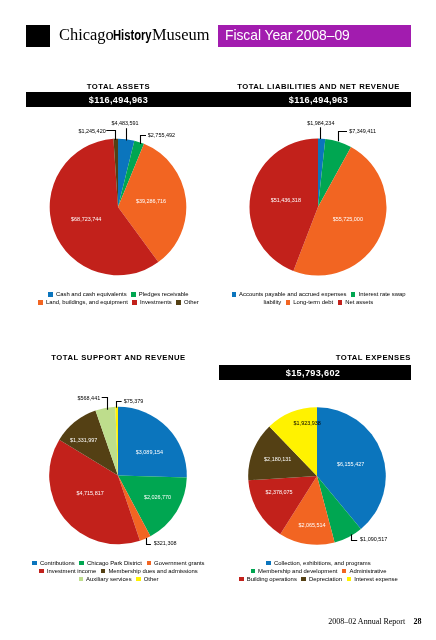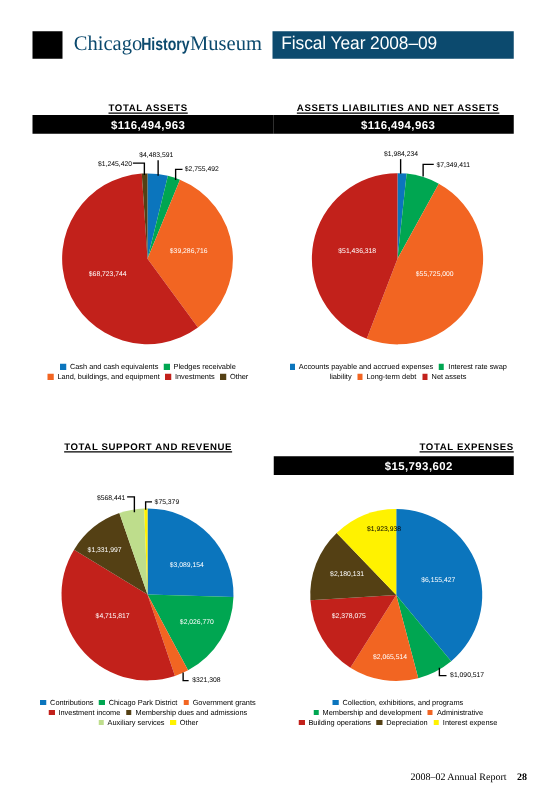--- a/index.html
+++ b/index.html
@@ -3,36 +3,36 @@
 <meta charset="utf-8">
 <title>Fiscal Year 2008-09</title>
 <style>
   html,body{margin:0;padding:0;}
   body{width:436px;height:640px;background:#ffffff;overflow:hidden;
        font-family:"Liberation Sans",sans-serif;-webkit-font-smoothing:antialiased;}
   .page{position:relative;width:436px;height:640px;}
 
   
   .logo-mark{position:absolute;left:26px;top:24.5px;width:24px;height:22.5px;background:#000;}
-  .logo-word{position:absolute;left:58.5px;top:25.5px;white-space:nowrap;color:#0c4a6e;
+  .logo-word{position:absolute;left:58.5px;top:25.5px;white-space:nowrap;color:#000000;
              height:17px;line-height:17px;}
   .logo-word .s{font-family:"Liberation Serif",serif;font-size:16.6px;display:inline-block;
                 transform:scaleX(0.99);transform-origin:left center;margin-right:-0.6px;}
   .logo-word .b{font-family:"Liberation Sans",sans-serif;font-weight:bold;font-size:14px;
                 display:inline-block;transform:scaleX(0.805);transform-origin:left center;
                 letter-spacing:-0.05px;margin-right:-9.2px;}
-  .title-bar{position:absolute;left:218px;top:24.5px;width:193px;height:22.5px;background:#0c4a6e;}
+  .title-bar{position:absolute;left:218px;top:24.5px;width:193px;height:22.5px;background:#a21caf;}
   .title-bar .t{position:absolute;left:6.5px;top:2.6px;color:#fff;font-size:14.6px;
                 letter-spacing:-0.05px;white-space:nowrap;display:inline-block;
                 transform:scaleX(0.95);transform-origin:left center;}
 
   
   .chart{position:absolute;}
   .chart .ctitle{position:absolute;left:0;width:100%;text-align:center;
-                 font-weight:bold;font-size:7.7px;letter-spacing:.5px;color:#000;text-decoration:underline;}
+                 font-weight:bold;font-size:7.7px;letter-spacing:.5px;color:#000;}
   .chart .cbar{position:absolute;background:#000;}
   .chart .cbar .amt{position:absolute;left:0;width:100%;text-align:center;color:#fff;font-weight:bold;
                     font-size:9.1px;letter-spacing:.35px;}
   .chart svg{position:absolute;overflow:visible;}
   .legend{position:absolute;left:0;width:100%;text-align:center;color:#000;font-size:5.9px;line-height:8.0px;}
   .legend .lrow{white-space:nowrap;}
   .legend .li{display:inline-block;white-space:nowrap;margin:0 2.3px;}
   .legend .sw{display:inline-block;width:4.4px;height:4.4px;margin-right:3.2px;vertical-align:-0.4px;}
   .legend .cont{display:inline-block;margin:0 2.0px;}
 
@@ -72,21 +72,21 @@
           <text x="99" y="125.4" text-anchor="middle" font-size="5.45" font-family="&quot;Liberation Sans&quot;,sans-serif" fill="#000000">$4,483,591</text>
           <path d="M114.5 143.9 L114.5 135.5 L120 135.5" fill="none" stroke="#000000" stroke-width="1.1" stroke-linecap="butt" stroke-linejoin="miter"></path>
           <text x="121.8" y="137" text-anchor="start" font-size="5.45" font-family="&quot;Liberation Sans&quot;,sans-serif" fill="#000000">$2,755,492</text>
           <text x="125" y="202.5" text-anchor="middle" font-size="5.45" font-family="&quot;Liberation Sans&quot;,sans-serif" fill="#ffffff">$39,286,716</text>
           <text x="60.2" y="220.9" text-anchor="middle" font-size="5.45" font-family="&quot;Liberation Sans&quot;,sans-serif" fill="#ffffff">$68,723,744</text>
           <path d="M80.3 130.5 L89.5 130.5 L89.5 140" fill="none" stroke="#000000" stroke-width="1.1" stroke-linecap="butt" stroke-linejoin="miter"></path>
           <text x="79.7" y="132.9" text-anchor="end" font-size="5.45" font-family="&quot;Liberation Sans&quot;,sans-serif" fill="#000000">$1,245,420</text>
         </svg>
       </div>
       <div class="chart" style="left: 226px; top: 0px; width: 185px; height: 640px;">
-        <div class="ctitle" style="top: 81.9px;">ASSETS LIABILITIES AND NET ASSETS</div>
+        <div class="ctitle" style="top: 81.9px;">TOTAL LIABILITIES AND NET REVENUE</div>
         <div class="cbar" style="top: 92px; height: 14.8px; left: -7.5px; width: 192.5px;">
           <span class="amt" style="line-height: 16px; left: 7.5px; width: 185px;">$116,494,963</span>
         </div>
         <div class="legend" style="top: 290.2px;">
           <div class="lrow"><span class="li"><span class="sw" style="background: rgb(11, 117, 189);"></span><span>Accounts payable and accrued expenses</span></span><span class="li"><span class="sw" style="background: rgb(0, 166, 81);"></span><span>Interest rate swap</span></span></div>
           <div class="lrow"><span class="cont">liability</span><span class="li"><span class="sw" style="background: rgb(242, 101, 34);"></span><span>Long-term debt</span></span><span class="li"><span class="sw" style="background: rgb(194, 33, 27);"></span><span>Net assets</span></span></div>
         </div>
         <svg width="185" height="640" viewBox="0 0 185 640" style="left: 0px; top: 0px;">
           <path d="M92 207 L92 138.5 A68.5 68.5 0 0 1 99.31689535327622 138.89190178554972 Z" fill="#0b75bd"></path>
           <path d="M92 207 L99.31689535327622 138.89190178554972 A68.5 68.5 0 0 1 125.04559847901972 146.9980131898667 Z" fill="#00a651"></path>
@@ -123,21 +123,21 @@
           <text x="57.7" y="441.59999999999997" text-anchor="middle" font-size="5.45" font-family="&quot;Liberation Sans&quot;,sans-serif" fill="#ffffff">$1,331,997</text>
           <path d="M75.7 397.5 L81.5 397.5 L81.5 409.7" fill="none" stroke="#000000" stroke-width="1.1" stroke-linecap="butt" stroke-linejoin="miter"></path>
           <text x="74.2" y="399.9" text-anchor="end" font-size="5.45" font-family="&quot;Liberation Sans&quot;,sans-serif" fill="#000000">$568,441</text>
           <path d="M90.5 407.8 L90.5 401.5 L95.6 401.5" fill="none" stroke="#000000" stroke-width="1.1" stroke-linecap="butt" stroke-linejoin="miter"></path>
           <text x="97.7" y="403.4" text-anchor="start" font-size="5.45" font-family="&quot;Liberation Sans&quot;,sans-serif" fill="#000000">$75,379</text>
         </svg>
       </div>
       <div class="chart" style="left: 226px; top: 0px; width: 185px; height: 640px;">
         <div class="ctitle" style="top: 353px; text-align: right;">TOTAL EXPENSES</div>
         <div class="cbar" style="top: 365px; height: 14.8px; left: -7.5px; width: 192.5px;">
-          <span class="amt" style="line-height: 16px; left: 24px; width: 185px;">$15,793,602</span>
+          <span class="amt" style="line-height: 16px; left: 2px; width: 185px;">$15,793,602</span>
         </div>
         <div class="legend" style="top: 558.6px;">
           <div class="lrow"><span class="li"><span class="sw" style="background: rgb(11, 117, 189);"></span><span>Collection, exhibitions, and programs</span></span></div>
           <div class="lrow"><span class="li"><span class="sw" style="background: rgb(0, 166, 81);"></span><span>Membership and development</span></span><span class="li"><span class="sw" style="background: rgb(242, 101, 34);"></span><span>Administrative</span></span></div>
           <div class="lrow"><span class="li"><span class="sw" style="background: rgb(194, 33, 27);"></span><span>Building operations</span></span><span class="li"><span class="sw" style="background: rgb(84, 64, 20);"></span><span>Depreciation</span></span><span class="li"><span class="sw" style="background: rgb(255, 242, 0);"></span><span>Interest expense</span></span></div>
         </div>
         <svg width="185" height="640" viewBox="0 0 185 640" style="left: 0px; top: 0px;">
           <path d="M91 476 L91 407.2 A68.8 68.8 0 0 1 134.9407112772003 528.9400972085783 Z" fill="#0b75bd"></path>
           <path d="M91 476 L134.9407112772003 528.9400972085783 A68.8 68.8 0 0 1 108.61606493842002 542.5064978485965 Z" fill="#00a651"></path>
           <path d="M91 476 L108.61606493842002 542.5064978485965 A68.8 68.8 0 0 1 54.29163883977659 534.1887980708539 Z" fill="#f26522"></path>

